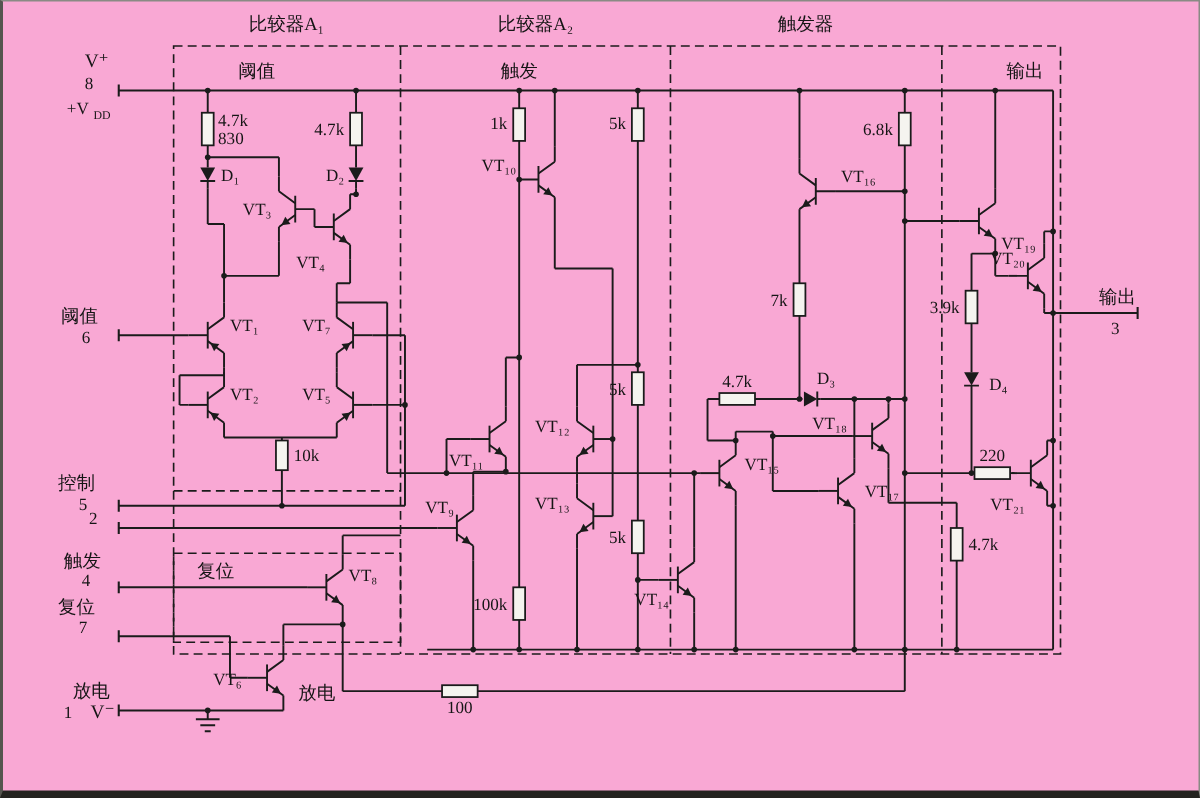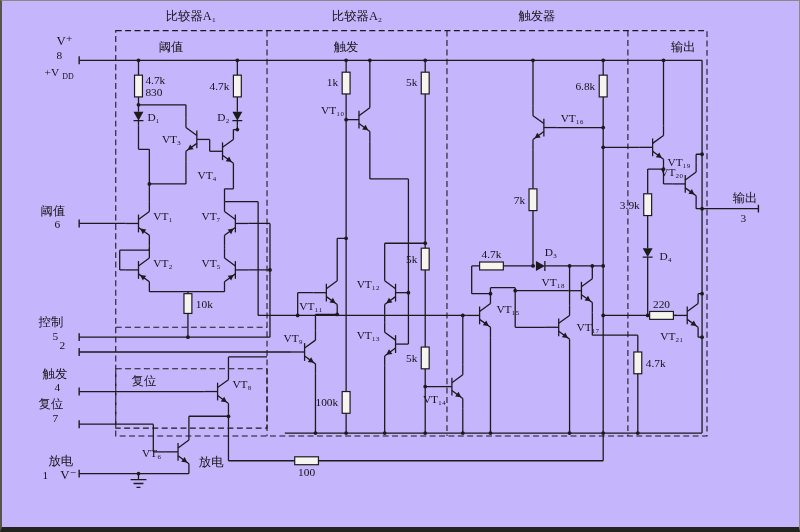--- a/index.html
+++ b/index.html
@@ -1,18 +1,18 @@
 <!DOCTYPE html>
 <html><head>
 <meta charset="utf-8">
 <style>
   html,body{margin:0;padding:0;background:#ffffff;}
   #figure{
     position:relative;width:800px;height:532px;box-sizing:border-box;
-    background:#c4b5fd;border:1px solid #8a8a84;border-bottom:5px solid #23231f;
+    background:#f9a8d4;border:1px solid #8a8a84;border-bottom:5px solid #23231f;
     border-left:2px solid #55554f;overflow:hidden;
   }
   svg{display:block;width:100%;height:100%;}
   .wire{stroke:#1b1b1b;stroke-width:1.3;fill:none;}
   .tick{stroke:#1b1b1b;stroke-width:1.4;fill:none;}
   .dash{stroke:#1b1b1b;stroke-width:1.1;fill:none;stroke-dasharray:6 3.5;}
   .sym{stroke:#1b1b1b;stroke-width:1.3;fill:none;}
   .res{fill:#f5f4ef;stroke:#1b1b1b;stroke-width:1.2;}
   .dot{fill:#1b1b1b;}
   .arrow{fill:#1b1b1b;stroke:none;}

